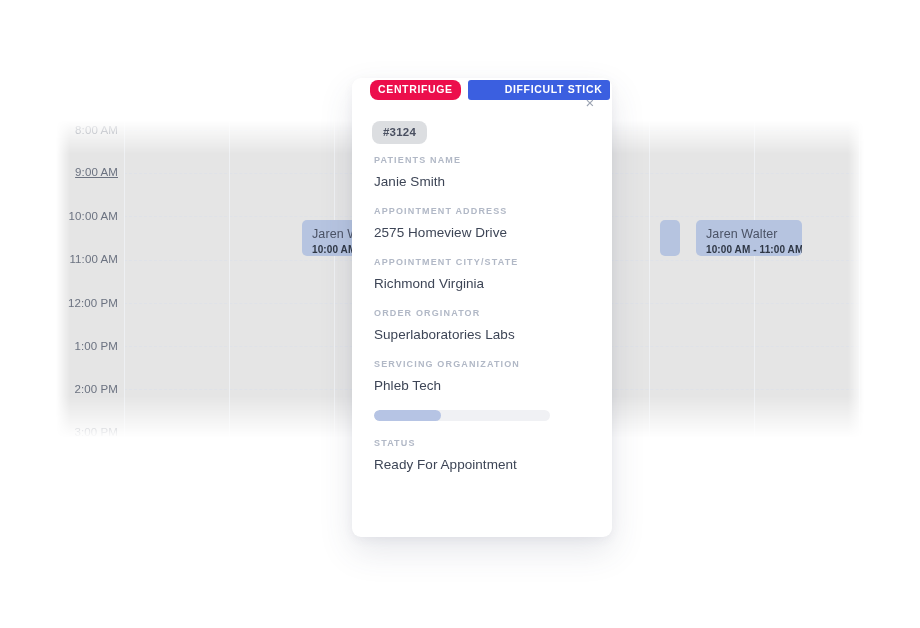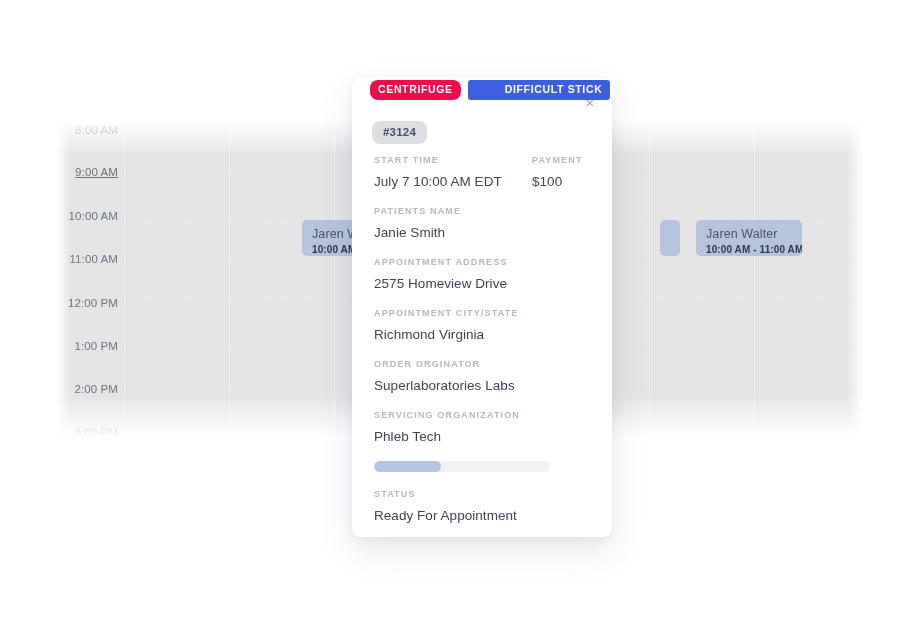--- a/index.html
+++ b/index.html
@@ -292,30 +292,20 @@
       <span class="badge badge-centrifuge" style="background: rgb(236, 14, 76);">CENTRIFUGE</span>
       <span class="badge badge-difficult" style="background: rgb(59, 95, 224); padding-left: 37px;">DIFFICULT STICK</span>
     </div>
 
     <div class="close-btn">×</div>
 
     <div class="id-chip">#3124</div>
 
     <div class="card-body">
 
-      <div class="field-row">
-        <div class="field col-1">
-          <div class="field-label">START TIME</div>
-          <div class="field-value">July 7 10:00 AM EDT</div>
-        </div>
-        <div class="field">
-          <div class="field-label">PAYMENT</div>
-          <div class="field-value">$100</div>
-        </div>
-      </div>
 
       <div class="field">
         <div class="field-label">PATIENTS NAME</div>
         <div class="field-value">Janie Smith</div>
       </div>
 
       <div class="field">
         <div class="field-label">APPOINTMENT ADDRESS</div>
         <div class="field-value">2575 Homeview Drive</div>
       </div>

